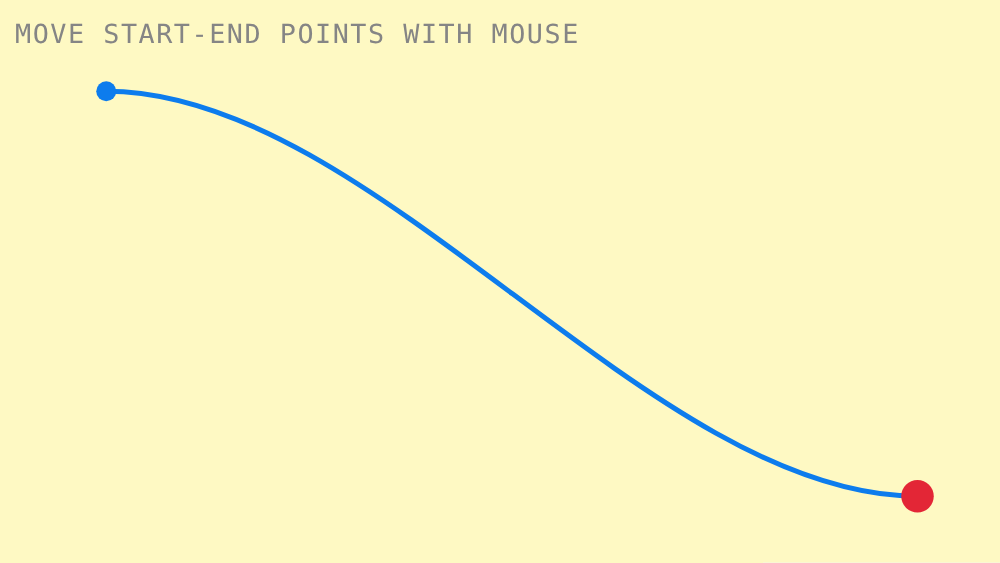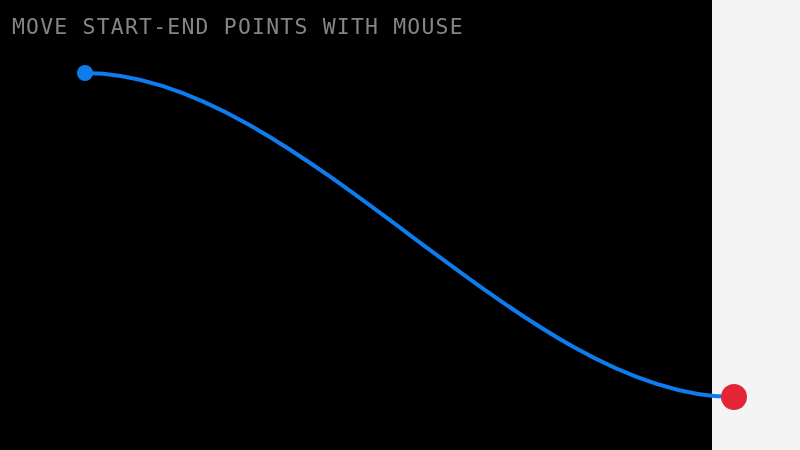--- a/index.html
+++ b/index.html
@@ -60,21 +60,21 @@
     fill: none;
     stroke-linecap: round;
   }
   .handle {
     cursor: move;
   }
 </style>
 </head>
 <body style="background: rgb(244, 244, 244);">
 
-<div id="app" style="background: #000000; width: 712px; height: 450px;">
+<div id="app" style="background: #fef9c3; width: 800px; height: 450px;">
 
   <h1 id="title" style="color: rgb(133, 133, 133);">Move start-end points with mouse</h1>
 
   <div id="stage">
     <svg viewBox="0 0 800 450" xmlns="http://www.w3.org/2000/svg">
 
       <path class="curve-path" d="M 85 73 C 300 73, 520 397, 734 397" stroke="#0d7ced" stroke-width="4"></path>
 
       <circle class="handle" cx="85" cy="73" r="8" fill="#0d7ced"></circle>
 

